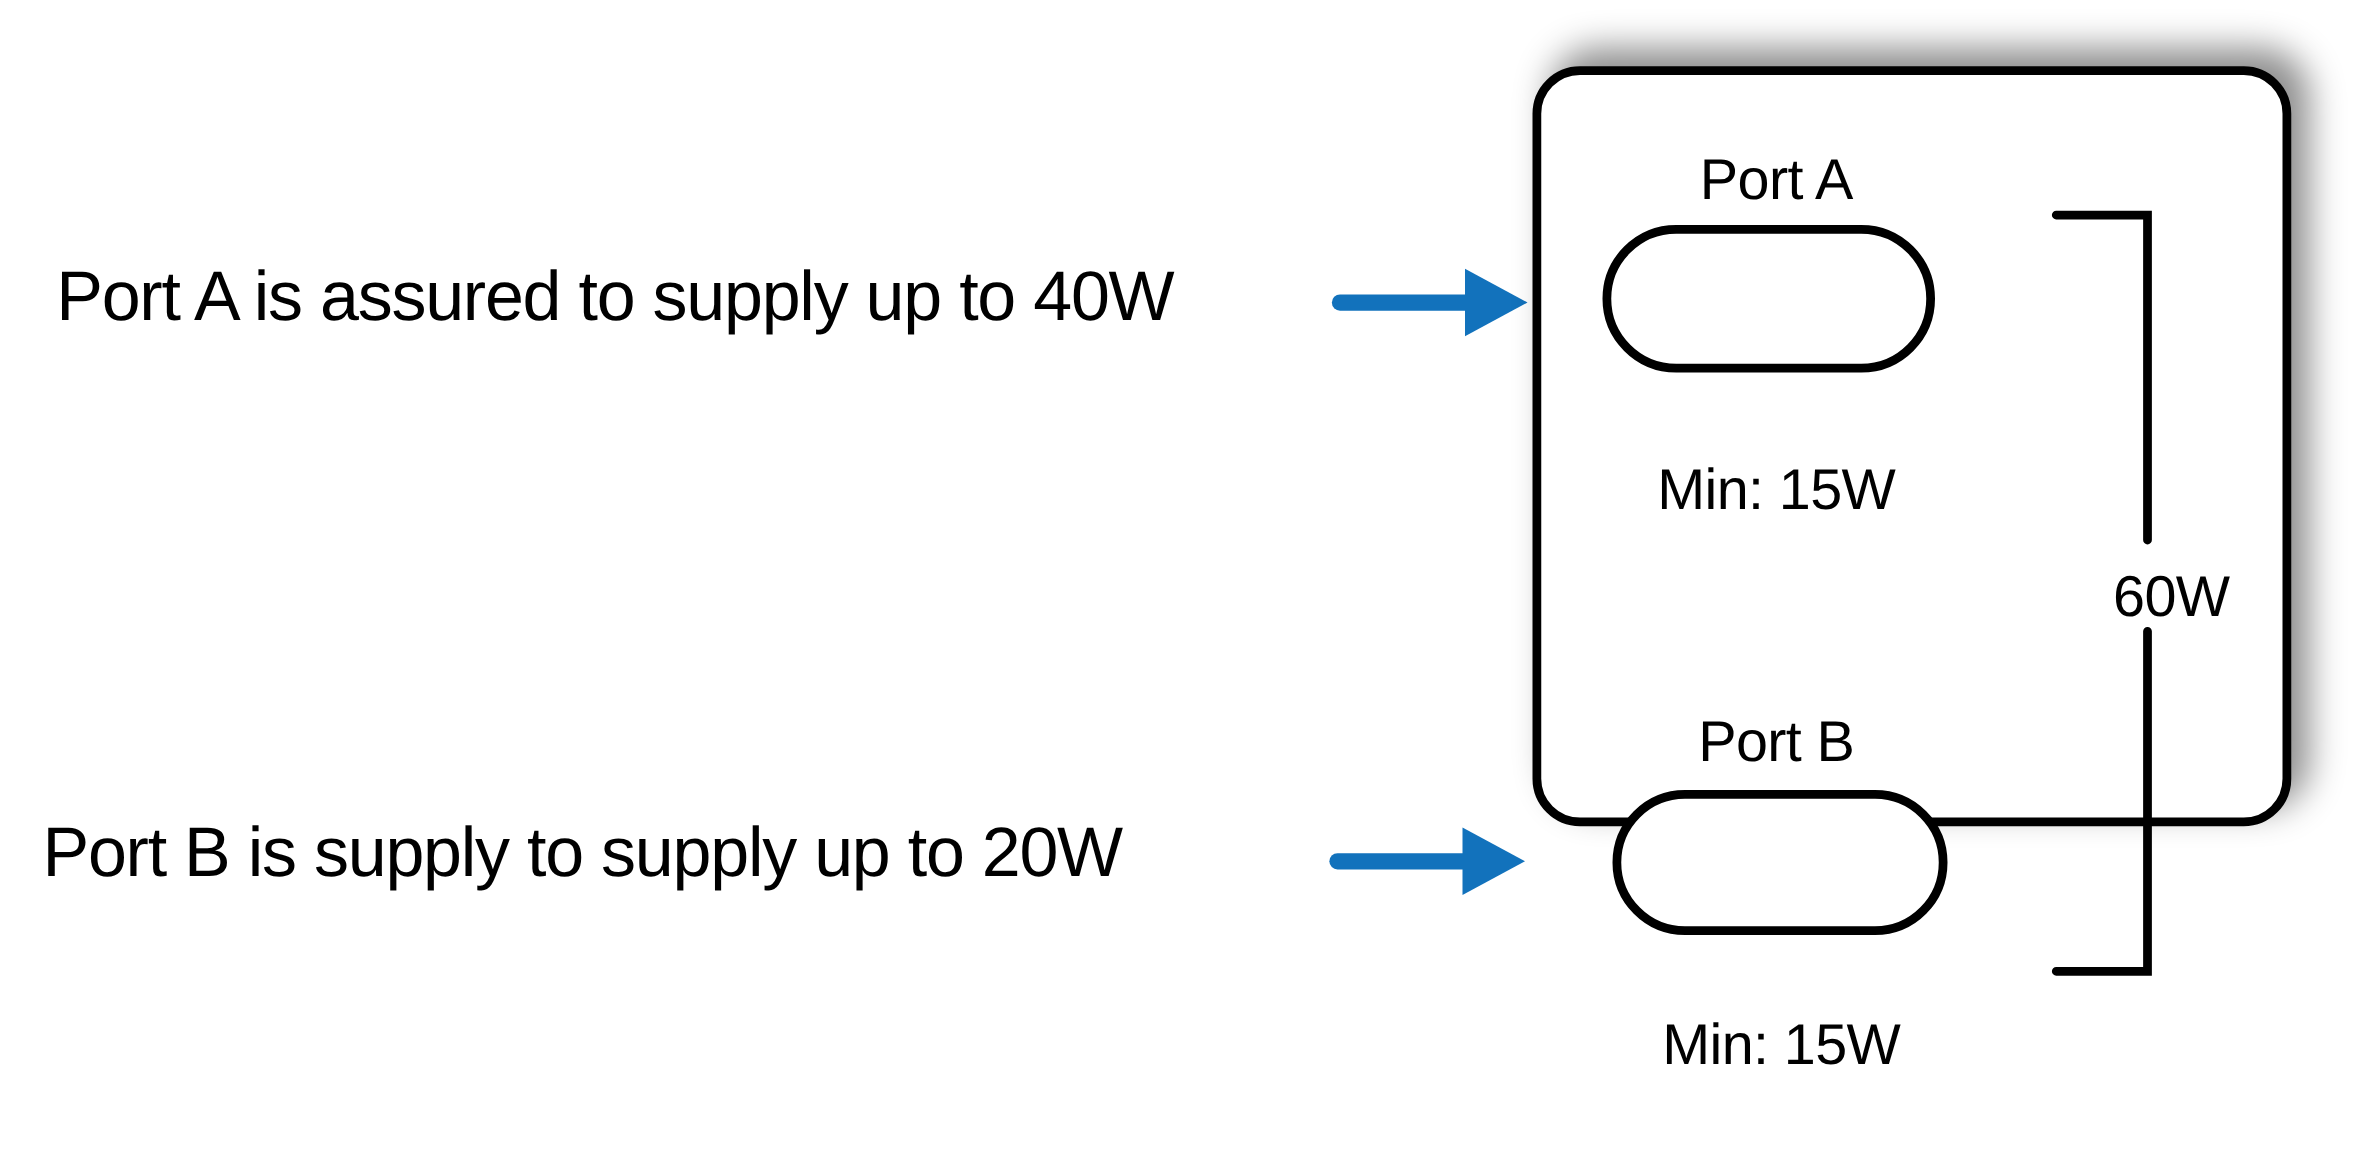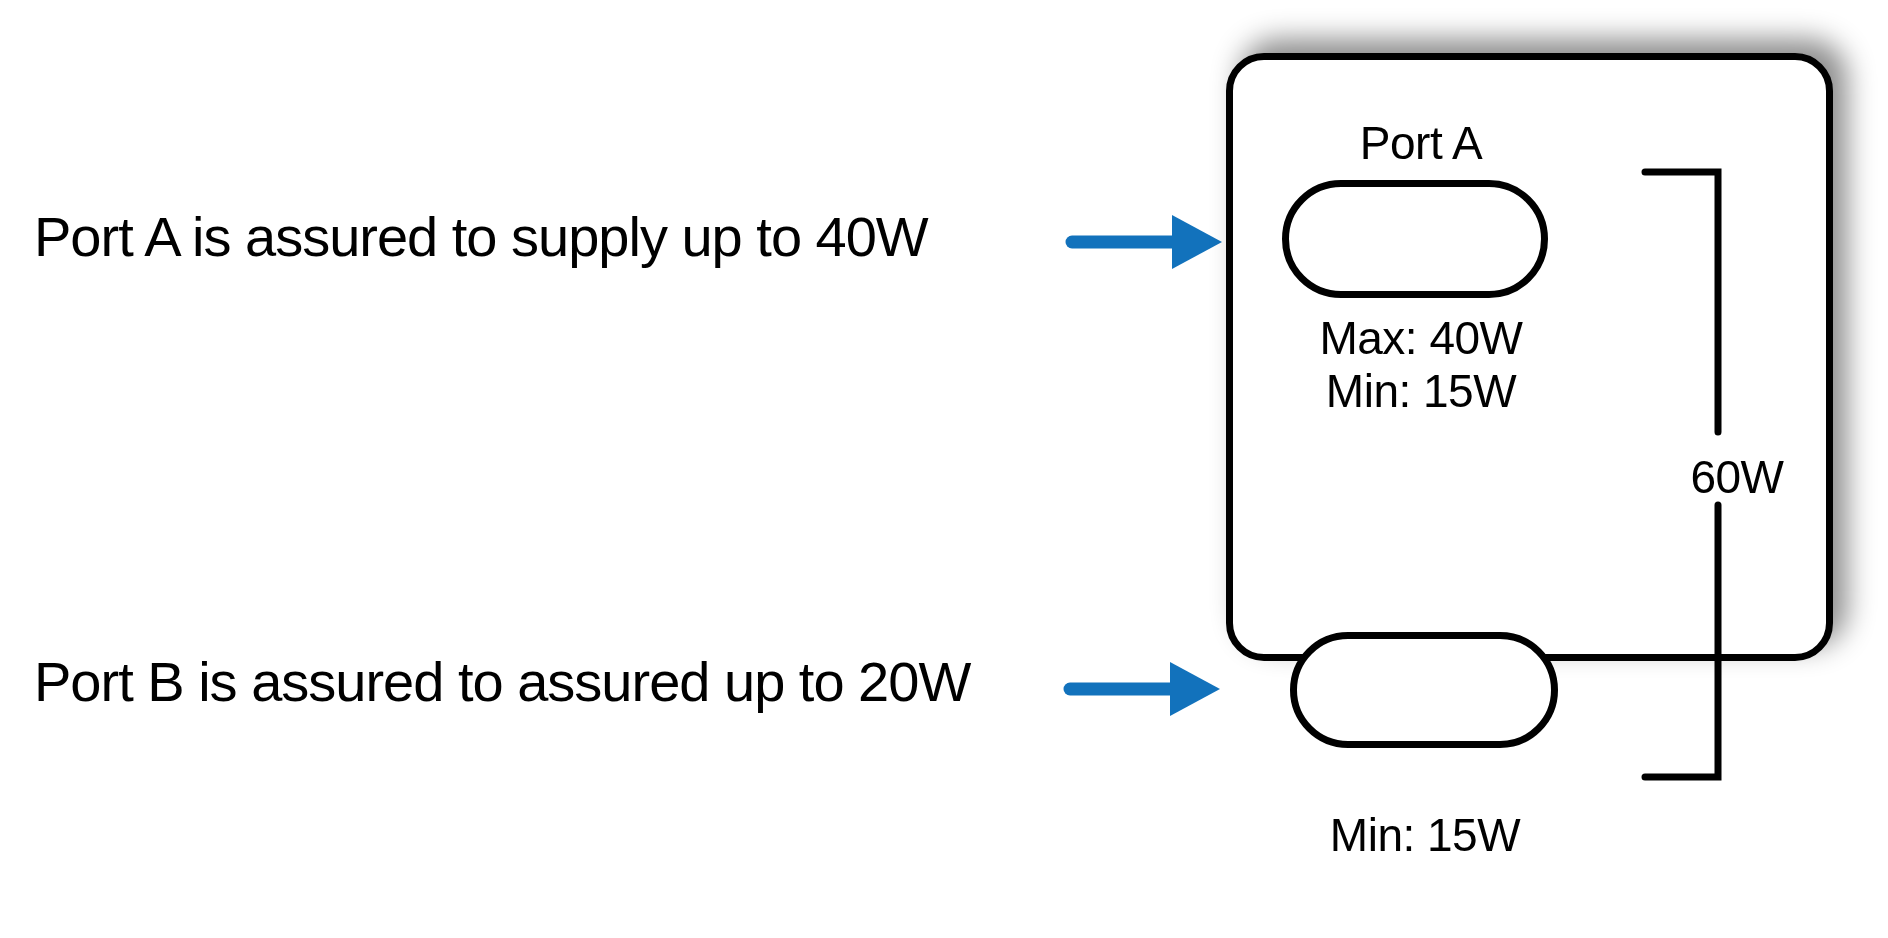--- a/index.html
+++ b/index.html
@@ -13,21 +13,21 @@
   }
   .annotation{
     position:absolute;
     left:34px;
     font-size:56px;
     line-height:60px;
     letter-spacing:-1px;
     white-space:nowrap;
     color:var(--ink,#000);
   }
-  .annotation.a1{top:207px;}
+  .annotation.a1{top:207px;margin-left:11px;}
   .annotation.a2{top:652px;}
   .arrows-layer{
     position:absolute;inset:0;
     width:1888px;height:938px;
     pointer-events:none;
   }
   .arrows-layer line{stroke:var(--accent,#1272BC);stroke-width:13;stroke-linecap:round;}
   .arrows-layer polygon{fill:var(--accent,#1272BC);}
   .device-box{
     position:absolute;
@@ -80,44 +80,44 @@
   }
   .total{left:446px;top:398px;width:130px;}
 </style>
 </head>
 <body>
 
 <div class="canvas">
 
   <div class="annotation a1">Port A is assured to supply up to 40W</div>
 
-  <div class="annotation a2">Port B is assured to assured up to 20W</div>
+  <div class="annotation a2">Port B is supply to supply up to 20W</div>
 
   <svg class="arrows-layer" viewBox="0 0 1888 938" aria-hidden="true">
     <g>
       <line x1="1072" y1="242" x2="1176" y2="242"></line>
       <polygon points="1172,215 1172,269 1222,242"></polygon>
     </g>
     <g>
       <line x1="1070" y1="689" x2="1174" y2="689"></line>
       <polygon points="1170,662 1170,716 1220,689"></polygon>
     </g>
   </svg>
 
   <div class="device-box">
     <div class="box-outline"></div>
 
     <div class="port-name pa">Port A</div>
 
     <div class="pill pa"></div>
 
-    <div class="spec max-a">Max: 40W</div>
 
     <div class="spec min-a">Min: 15W</div>
 
+    <div class="port-name pb">Port B</div>
 
     <div class="pill pb"></div>
 
 
     <div class="spec min-b">Min: 15W</div>
 
     <svg class="bracket-layer" viewBox="0 0 607 862" aria-hidden="true">
       <polyline points="419,119 492,119 492,379"></polyline>
       <polyline points="492,452 492,724 419,724"></polyline>
     </svg>

